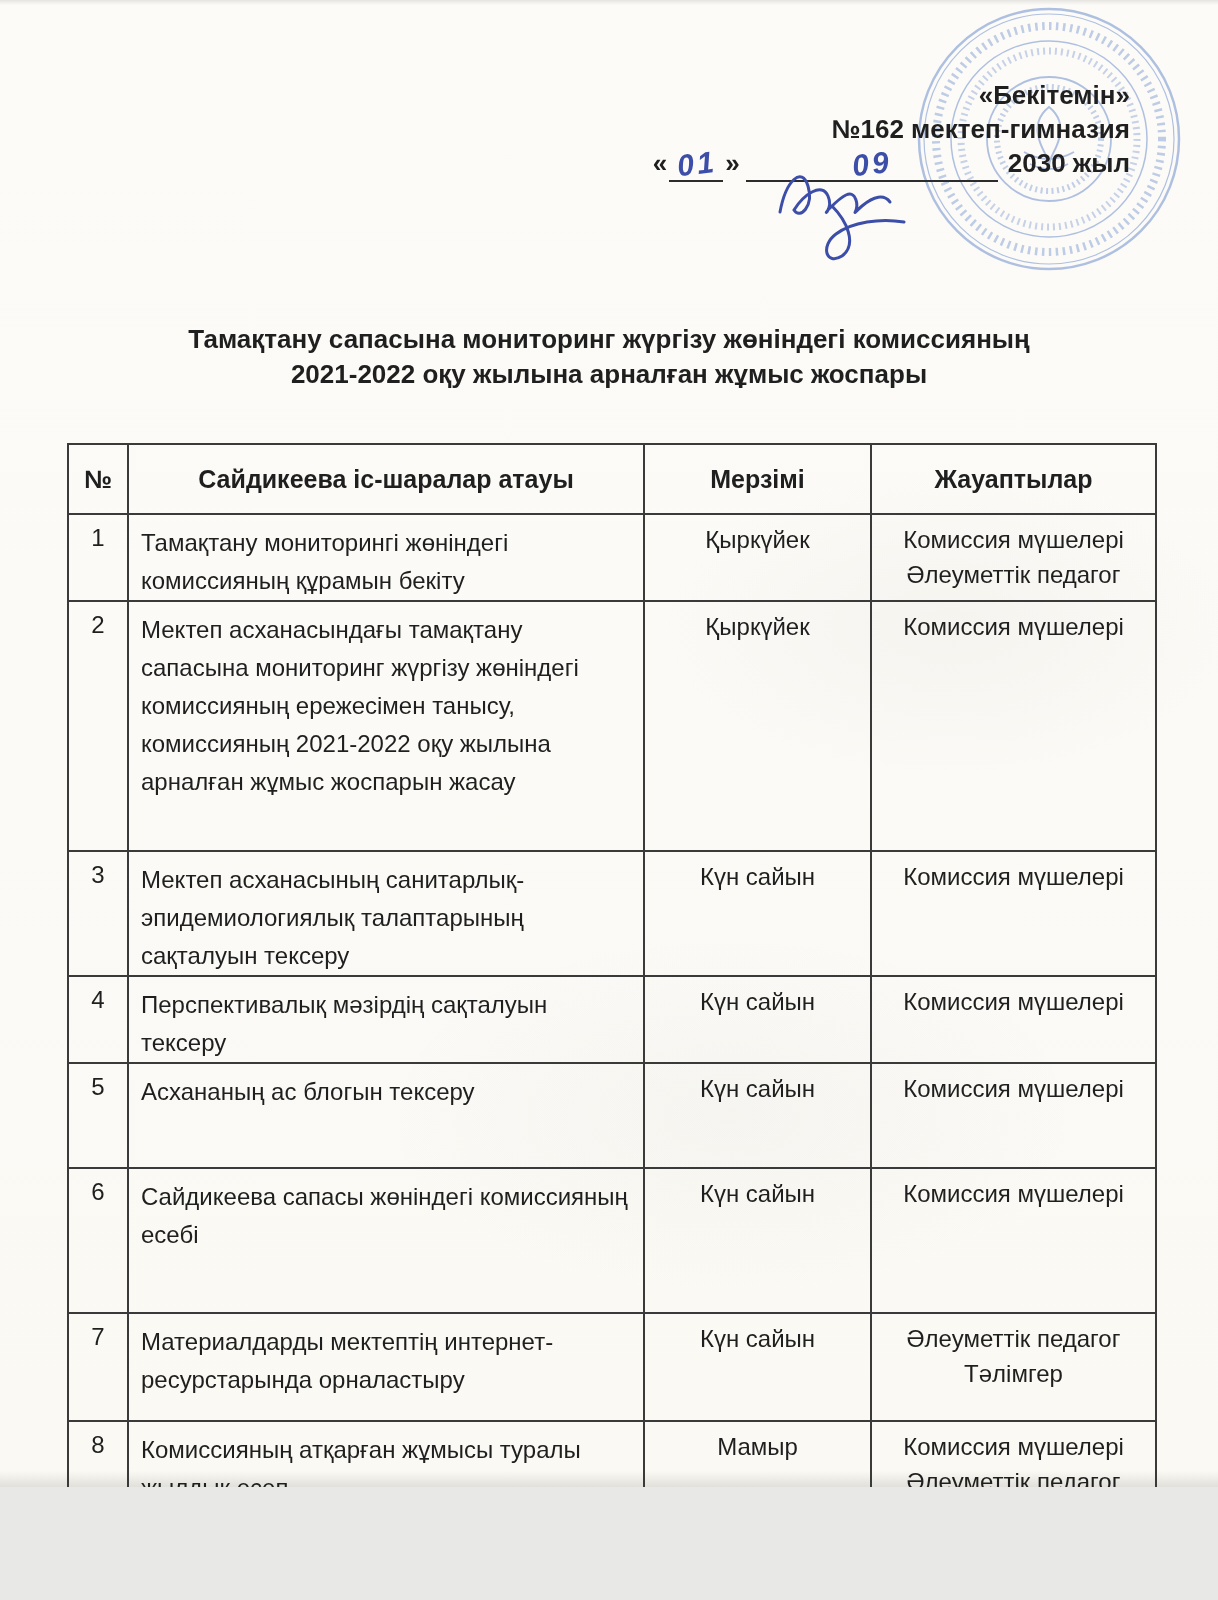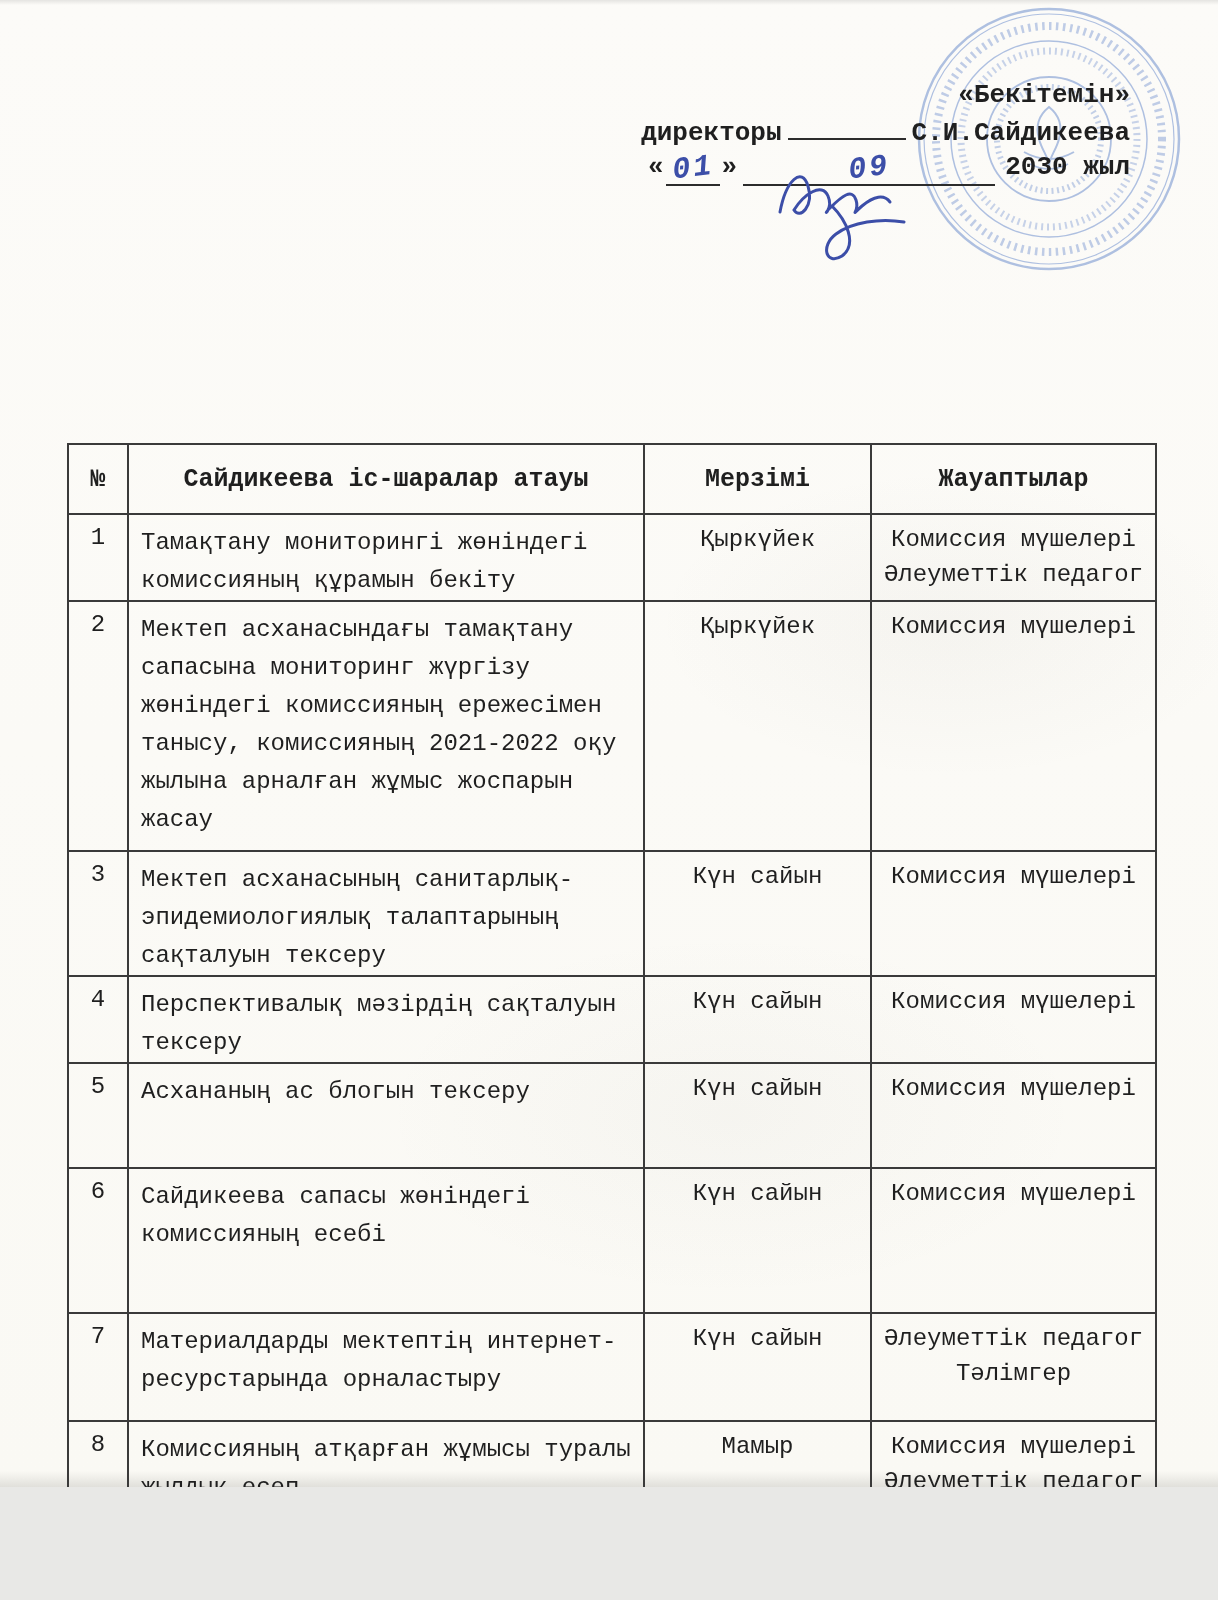--- a/index.html
+++ b/index.html
@@ -4,21 +4,21 @@
 <style>
   html,body{margin:0;padding:0;background:#e8e8e6;}
   .page{
     position:relative;
     width:1218px;height:1487px;
     margin:0 auto;
     background:
       radial-gradient(ellipse 420px 220px at 78% 42%, rgba(130,125,110,0.05), transparent 70%),
       radial-gradient(ellipse 500px 260px at 60% 75%, rgba(120,120,110,0.04), transparent 70%),
       linear-gradient(#fcfbf8, #faf9f4);
-    font-family:Liberation Mono, monospace;
+    font-family:Liberation Sans, sans-serif;
     color:#1f1f1f;
     overflow:hidden;
   }
   .page::after{
     content:"";position:absolute;left:0;bottom:0;width:100%;height:16px;
     background:linear-gradient(rgba(0,0,0,0), rgba(70,70,65,0.14));
   }
   .page::before{
     content:"";position:absolute;left:0;top:0;width:100%;height:5px;
     background:linear-gradient(rgba(60,60,60,0.12), rgba(0,0,0,0));
@@ -85,35 +85,37 @@
       <circle cx="137" cy="137" r="62" stroke-width="1.8"></circle>
       <circle cx="137" cy="137" r="52" stroke-width="6" stroke-dasharray="2 3.5" opacity="0.75"></circle>
       <path d="M137 105 c10 8 14 18 10 32 c-3 12 -10 18 -10 28 c0 -10 -7 -16 -10 -28 c-4 -14 0 -24 10 -32z" stroke-width="2"></path>
       <path d="M112 150 q25 14 50 0" stroke-width="2"></path>
       <path d="M118 162 q19 10 38 0" stroke-width="1.6"></path>
     </g>
   </svg>
 
   <div class="approval">
     <div>«Бекітемін»</div>
-    <div>
-      <span>директоры</span><span class="u-line sig-slot"></span><span>С.И.Сайдикеева</span>
-    </div>
+    <div>№162 мектеп-гимназия</div>
     <div>
       <span>«</span><span class="u-line day-slot"><span class="hand">01</span></span><span>»</span><span class="u-line month-slot"><span class="hand">09</span></span><span>2030 жыл</span>
     </div>
   </div>
 
   <svg class="signature-svg" width="150" height="110" viewBox="0 0 150 110" fill="none">
     <g stroke="#3c4ea8" stroke-width="3" stroke-linecap="round">
       <path d="M8 52 C14 20 30 6 36 26 C42 46 28 60 22 50 C32 34 50 22 56 36 C62 50 48 58 58 48 C70 36 80 28 84 40 C88 52 76 58 90 46 C102 36 112 34 118 42"></path>
       <path d="M60 46 C74 60 86 84 70 96 C54 106 48 86 64 74 C80 62 108 58 132 62"></path>
     </g>
   </svg>
 
+  <div class="doc-title">
+    <div>Тамақтану сапасына мониторинг жүргізу жөніндегі комиссияның</div>
+    <div>2021-2022 оқу жылына арналған жұмыс жоспары</div>
+  </div>
 
   <table class="plan">
     <colgroup>
         <col style="width:60px">
         <col style="width:516px">
         <col style="width:227px">
         <col style="width:285px">
       </colgroup>
     <thead>
       <tr class="r-hdr">

